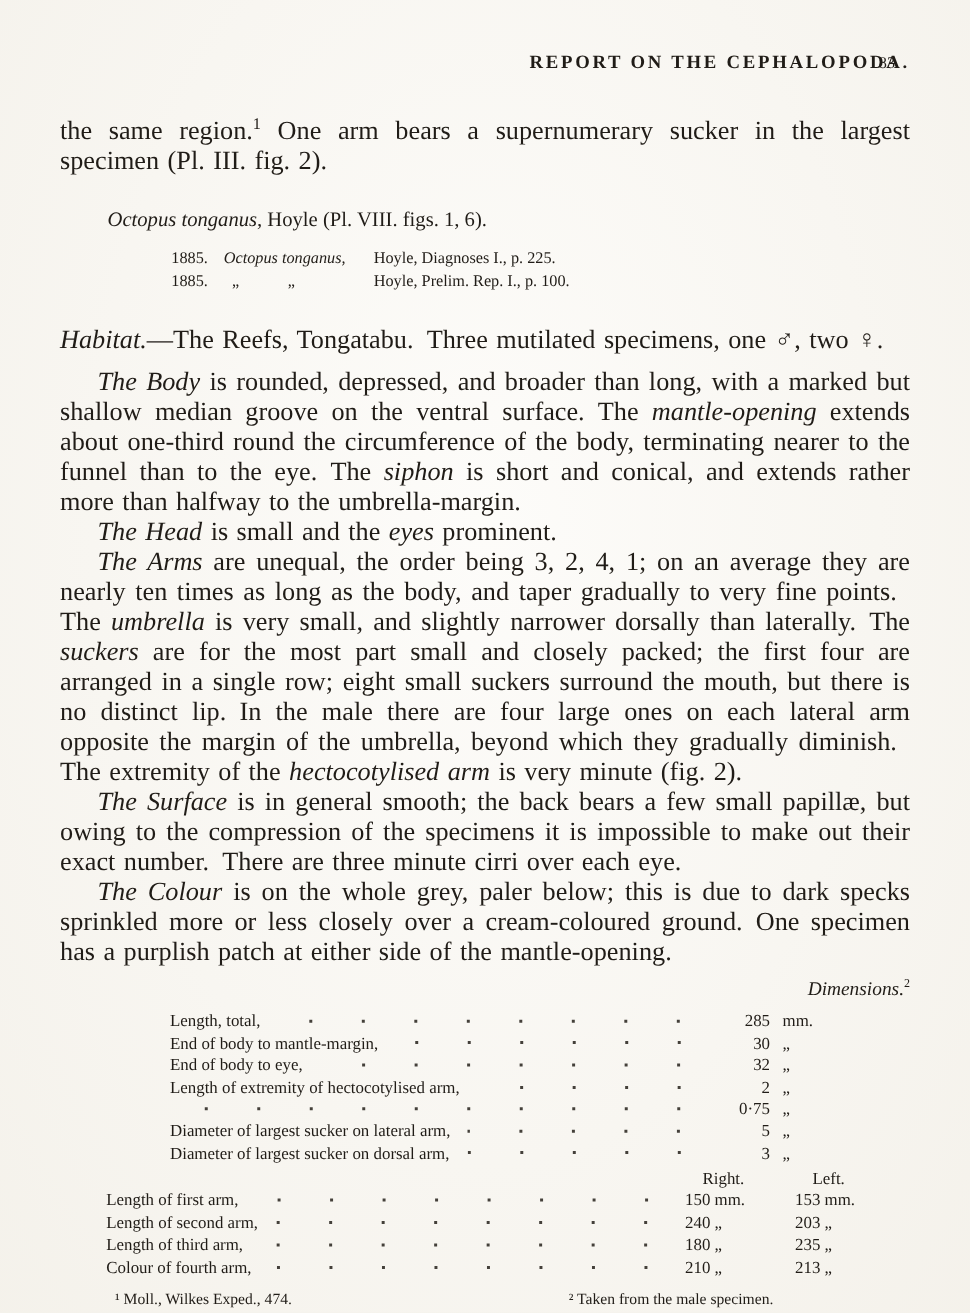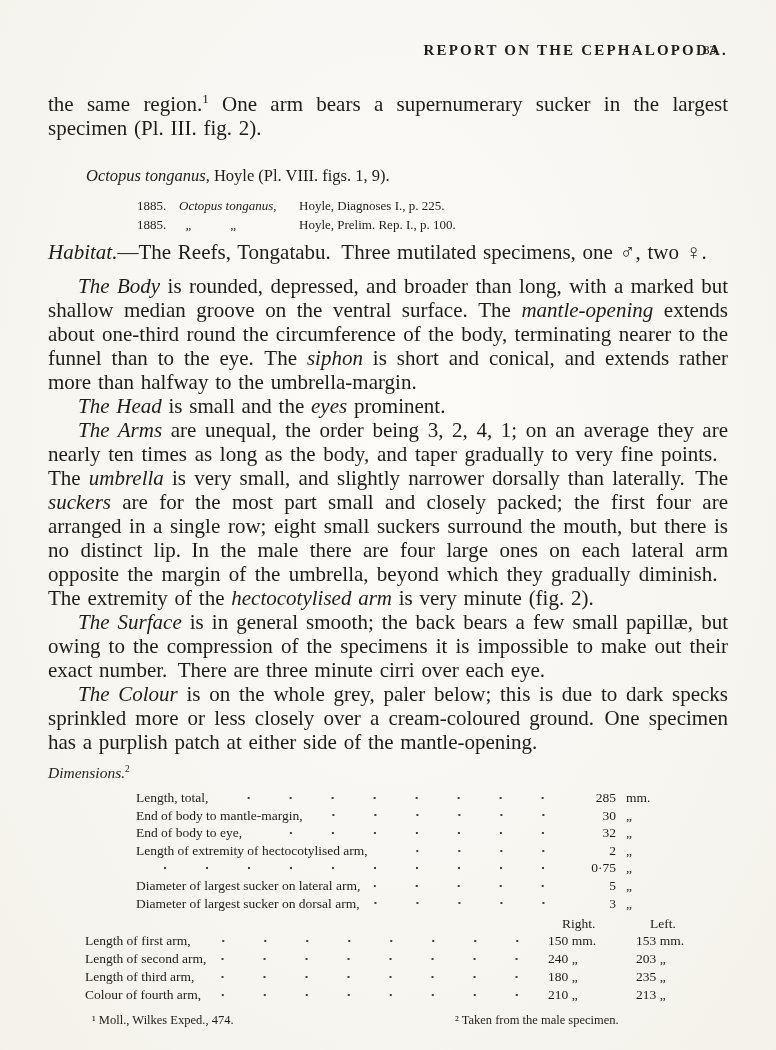--- a/index.html
+++ b/index.html
@@ -22,29 +22,29 @@
   .body-par {
     font-size:21px; line-height:24px; text-align:justify;
     text-indent:30px; word-spacing:1.5px;
   }
   .no-indent { text-indent:0; }
   .it { font-style:italic; }
   sup { font-size:0.62em; vertical-align:super; line-height:0; }
 
   .species-heading { margin:26px 0 10px 38px; font-size:16.5px; }
 
-  .citations { margin-left:89px; margin-bottom:6px; font-size:13px; line-height:19px; }
+  .citations { margin-left:89px; margin-bottom:25px; font-size:13px; line-height:19px; }
   .cite-row { display:flex; }
   .cite-year { width:42px; }
   .cite-name { width:120px; white-space:pre; }
   .cite-rest { flex:1; }
 
   .habitat { margin-bottom:10px; }
 
-  .dim-title { text-align:left; font-size:15.5px; margin:10px 0 7px 0; }
+  .dim-title { text-align:right; font-size:15.5px; margin:10px 0 7px 0; }
 
   .leader {
     flex:1; align-self:center; height:4px; margin:0 10px 0 14px;
     background-image:radial-gradient(circle, #44403a 1.2px, transparent 1.5px);
     background-size:42px 4px; background-repeat:repeat-x;
     background-position:right center;
   }
 
   .dim-table { margin-left:88px; width:518px; font-size:13.5px; }
   .dim-row { display:flex; align-items:baseline; line-height:17.6px; }
@@ -70,21 +70,21 @@
 
 <div class="page">
 
   <header class="pagehead">
     <div class="running-title">REPORT ON THE CEPHALOPODA.</div>
     <div class="page-number">83</div>
   </header>
 
   <p class="body-par no-indent"><span>the same region.</span><sup>1</sup><span> One arm bears a supernumerary sucker in the largest specimen (Pl. III. fig. 2).</span></p>
 
-  <div class="species-heading"><span class="it">Octopus tonganus</span><span>, Hoyle (Pl. VIII. figs. 1, 9).</span></div>
+  <div class="species-heading"><span class="it">Octopus tonganus</span><span>, Hoyle (Pl. VIII. figs. 1, 6).</span></div>
 
   <div class="citations">
     <div class="cite-row">
       <span class="cite-year">1885.</span>
       <span class="cite-name it">Octopus tonganus,</span>
       <span class="cite-rest">Hoyle, Diagnoses I., p. 225.</span>
     </div>
     <div class="cite-row">
       <span class="cite-year">1885.</span>
       <span class="cite-name"> „   „</span>

